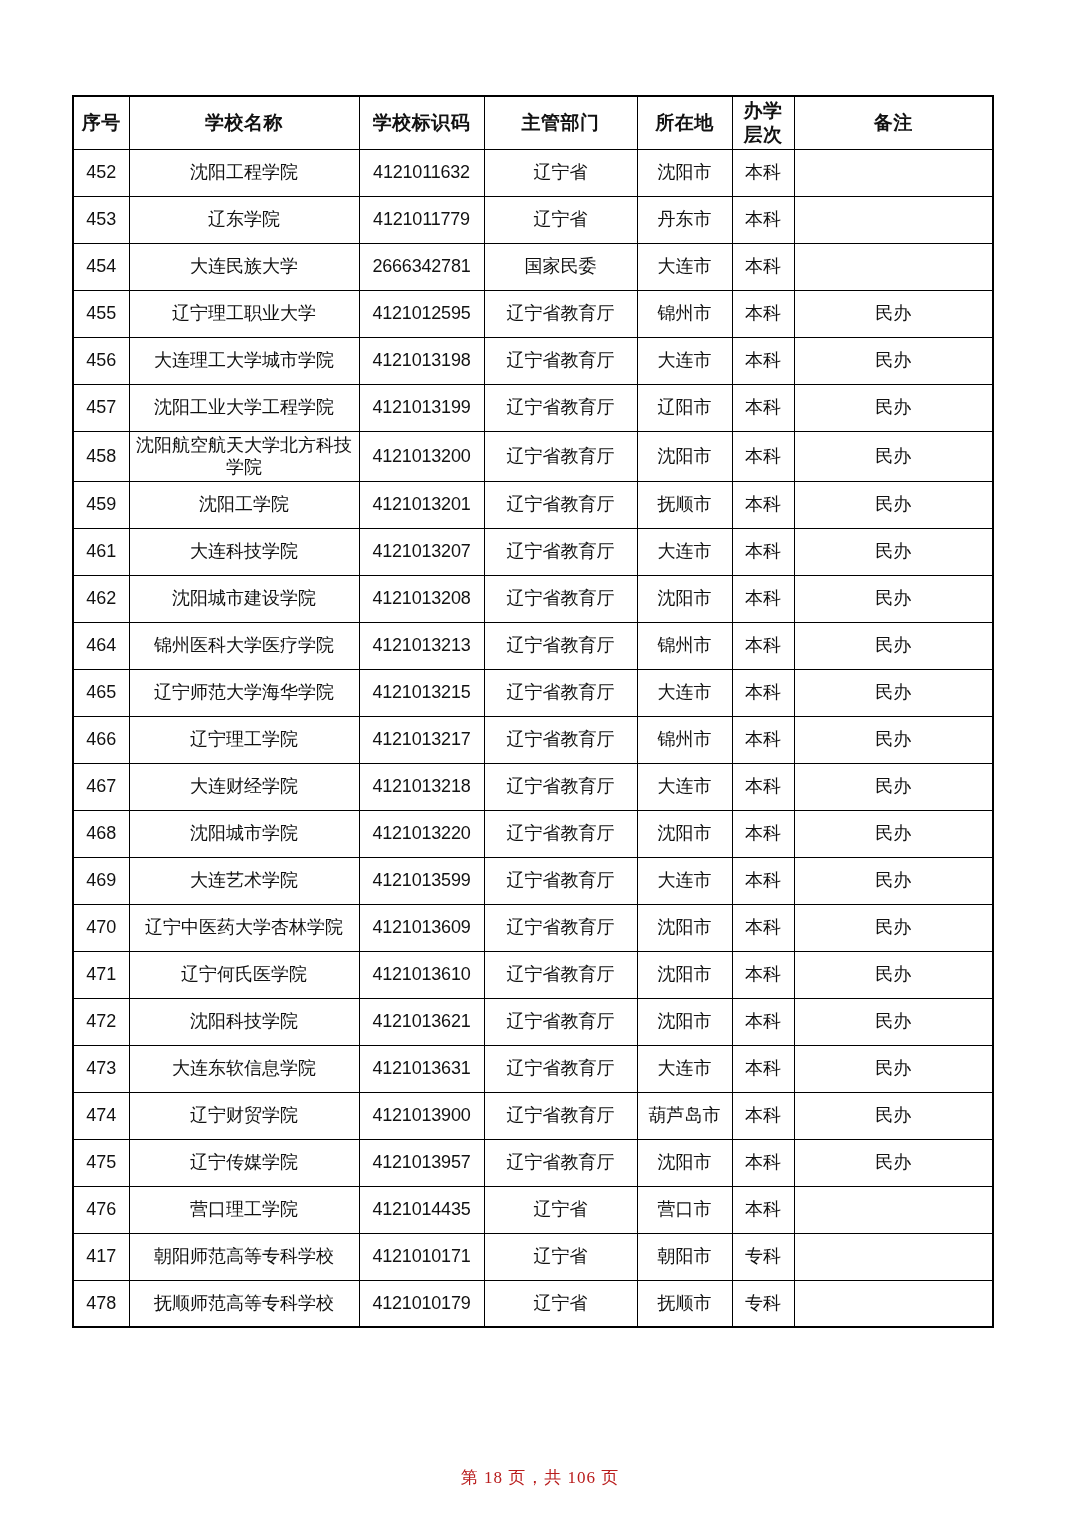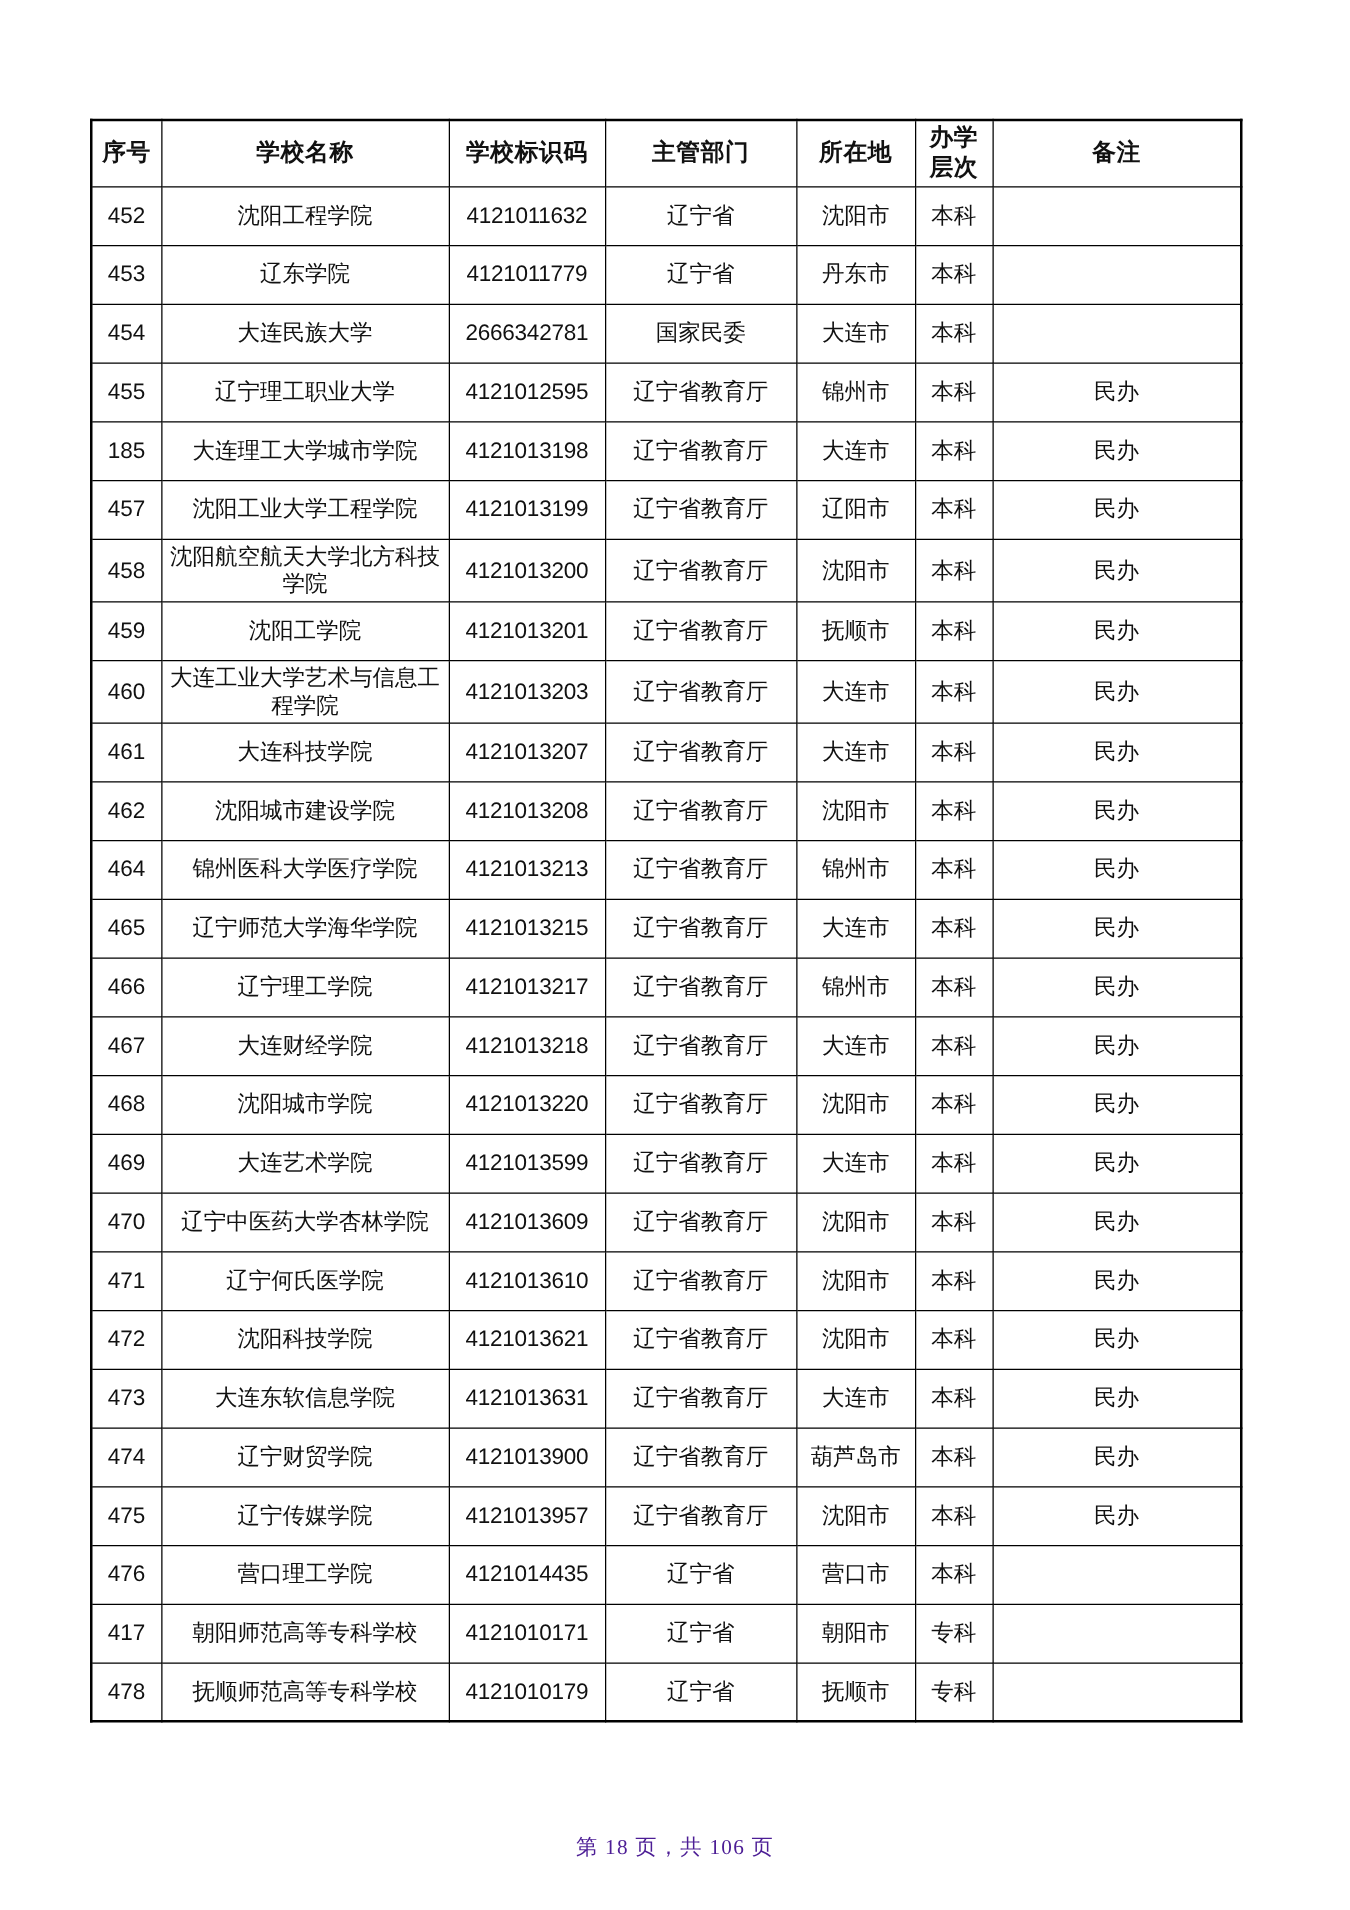--- a/index.html
+++ b/index.html
@@ -69,21 +69,21 @@
   td.cell-no {
     font-size: 18px;
   }
   .footer {
     position: absolute;
     left: 0;
     right: 0;
     top: 1466px;
     text-align: center;
     font-size: 17px;
-    color: #4c1d95;
+    color: #b91c1c;
     letter-spacing: 1px;
     font-family: "Liberation Serif", "DejaVu Serif", serif;
   }
 </style>
 </head>
 <body>
 
 <div class="page">
 
   <table class="schools">
@@ -138,21 +138,21 @@
         <tr>
           <td class="cell-no">455</td>
           <td class="cell-name">辽宁理工职业大学</td>
           <td class="cell-code">4121012595</td>
           <td class="cell-dept">辽宁省教育厅</td>
           <td class="cell-loc">锦州市</td>
           <td class="cell-level">本科</td>
           <td class="cell-note">民办</td>
         </tr>
         <tr>
-          <td class="cell-no">185</td>
+          <td class="cell-no">456</td>
           <td class="cell-name">大连理工大学城市学院</td>
           <td class="cell-code">4121013198</td>
           <td class="cell-dept">辽宁省教育厅</td>
           <td class="cell-loc">大连市</td>
           <td class="cell-level">本科</td>
           <td class="cell-note">民办</td>
         </tr>
         <tr>
           <td class="cell-no">457</td>
           <td class="cell-name">沈阳工业大学工程学院</td>
@@ -174,29 +174,20 @@
         <tr>
           <td class="cell-no">459</td>
           <td class="cell-name">沈阳工学院</td>
           <td class="cell-code">4121013201</td>
           <td class="cell-dept">辽宁省教育厅</td>
           <td class="cell-loc">抚顺市</td>
           <td class="cell-level">本科</td>
           <td class="cell-note">民办</td>
         </tr>
         <tr>
-          <td class="cell-no">460</td>
-          <td class="cell-name">大连工业大学艺术与信息工程学院</td>
-          <td class="cell-code">4121013203</td>
-          <td class="cell-dept">辽宁省教育厅</td>
-          <td class="cell-loc">大连市</td>
-          <td class="cell-level">本科</td>
-          <td class="cell-note">民办</td>
-        </tr>
-        <tr>
           <td class="cell-no">461</td>
           <td class="cell-name">大连科技学院</td>
           <td class="cell-code">4121013207</td>
           <td class="cell-dept">辽宁省教育厅</td>
           <td class="cell-loc">大连市</td>
           <td class="cell-level">本科</td>
           <td class="cell-note">民办</td>
         </tr>
         <tr>
           <td class="cell-no">462</td>

